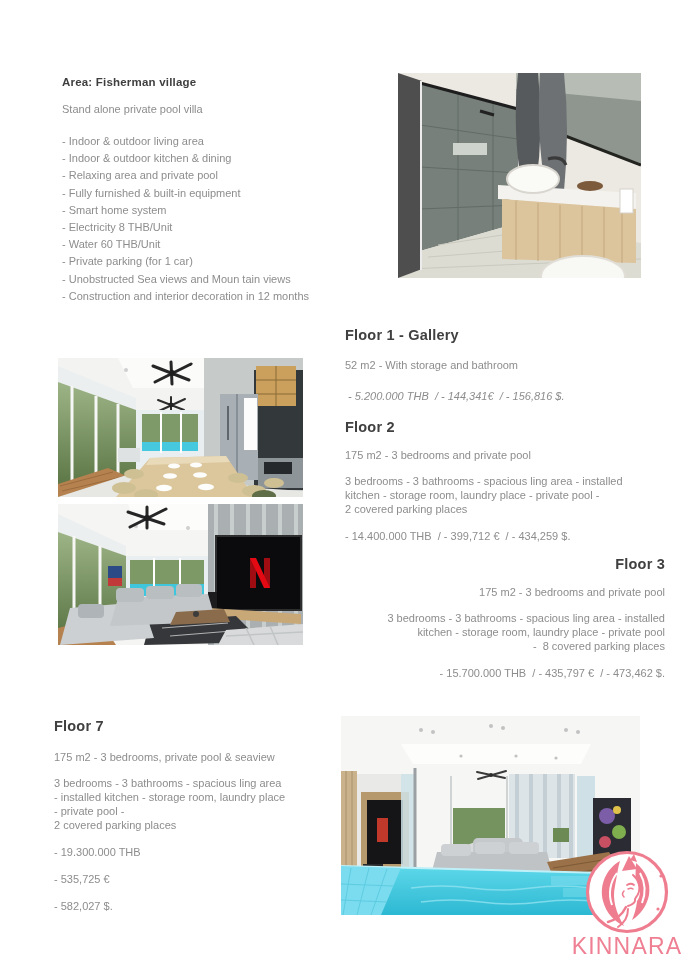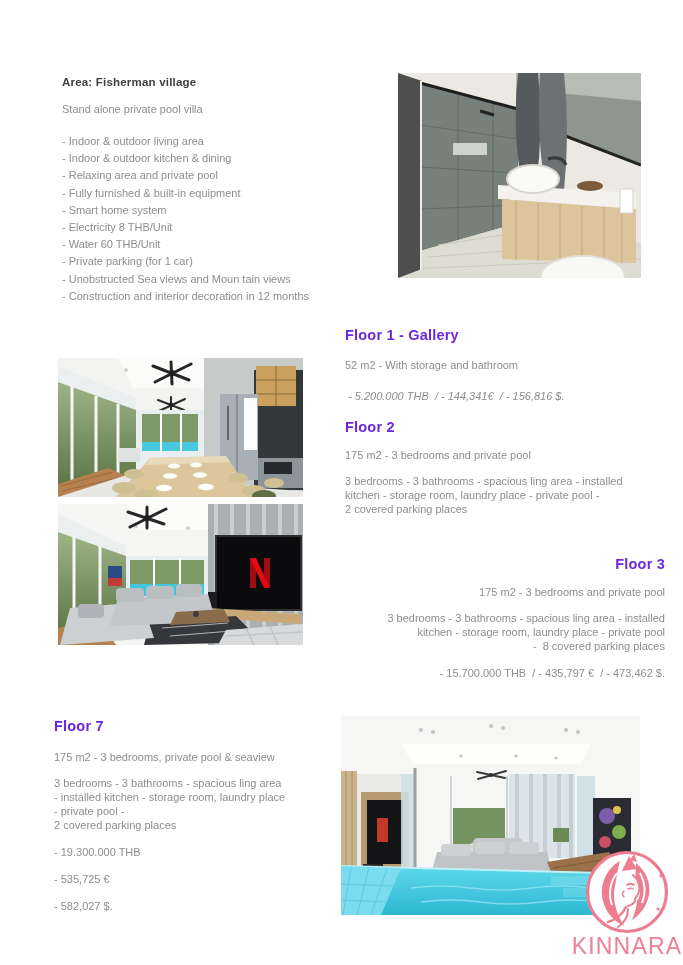--- a/index.html
+++ b/index.html
@@ -2,21 +2,21 @@
 <html><head>
 <meta charset="utf-8">
 <style>
   html,body{margin:0;padding:0;background:#ffffff;}
   .page{
     position:relative;width:683px;height:965px;margin:0 auto;background:#ffffff;
     font-family:"Liberation Sans",sans-serif;overflow:hidden;padding-left:26px;
   }
   .abs{position:absolute;}
   .h-main{font-size:11.5px;font-weight:bold;color:#3f3f3f;letter-spacing:.2px;}
-  .h-floor{font-size:14.5px;font-weight:bold;color:#6d28d9;letter-spacing:.2px;margin:0 0 0 0;line-height:18px;}
+  .h-floor{font-size:14.5px;font-weight:bold;color:#404040;letter-spacing:.2px;margin:0 0 0 0;line-height:18px;}
   .txt{font-size:11px;color:#8d8d8d;line-height:14px;}
   .pre{white-space:pre;}
   .features{list-style:none;margin:0;padding:0;}
   .features li{font-size:11px;color:#8d8d8d;line-height:17.2px;white-space:pre;}
   .floor-block .size-line{margin:14px 0 0 0;}
   .floor-block .desc{margin:12px 0 0 0;}
   .floor-block .price-line{margin:13px 0 0 0;}
   .photo{position:absolute;overflow:hidden;}
   .photo svg{display:block;}
   .brand-text{
@@ -97,20 +97,21 @@
   </div>
 
   <div class="abs floor-block" style="left:345px;top:418px;width:320px;">
     <div class="h-floor">Floor 2</div>
     <div class="txt pre size-line" style="margin-top:12px;">175 m2 - 3 bedrooms and private pool</div>
     <div class="desc">
       <div class="txt pre">3 bedrooms - 3 bathrooms - spacious ling area - installed</div>
       <div class="txt pre">kitchen - storage room, laundry place - private pool -</div>
       <div class="txt pre">2 covered parking places</div>
     </div>
+    <div class="txt pre price-line">- 14.400.000 THB  / - 399,712 €  / - 434,259 $.</div>
   </div>
 
   <div class="abs floor-block" style="left:345px;top:555px;width:320px;text-align:right;">
     <div class="h-floor">Floor 3</div>
     <div class="txt pre size-line" style="margin-top:12px;">175 m2 - 3 bedrooms and private pool</div>
     <div class="desc">
       <div class="txt pre">3 bedrooms - 3 bathrooms - spacious ling area - installed</div>
       <div class="txt pre">kitchen - storage room, laundry place - private pool</div>
       <div class="txt pre">-  8 covered parking places</div>
     </div>

